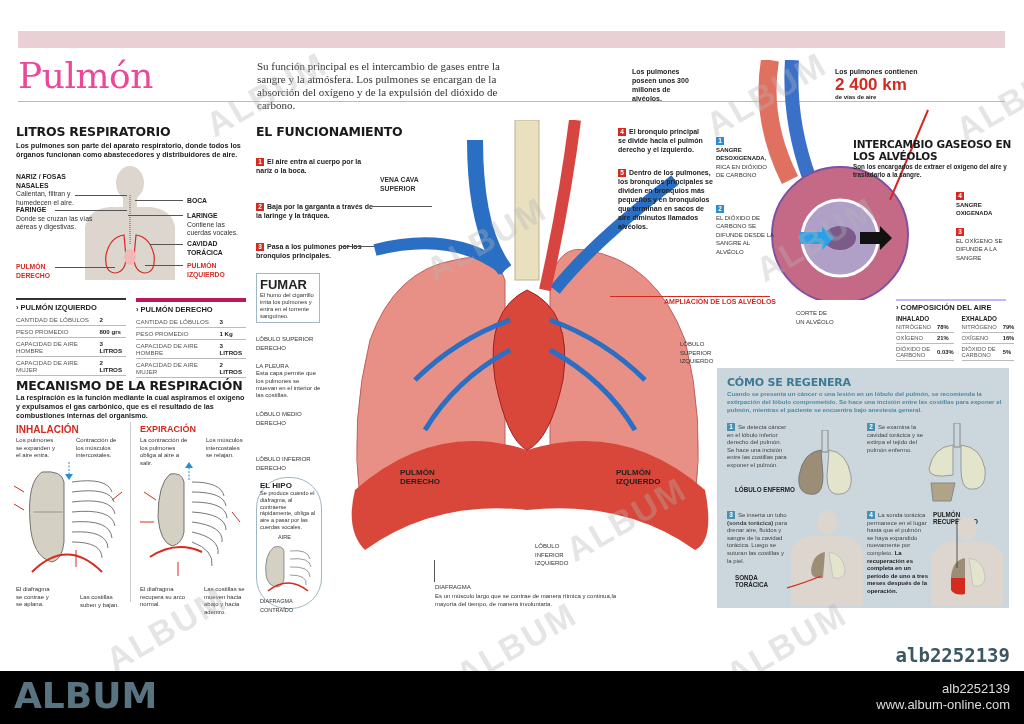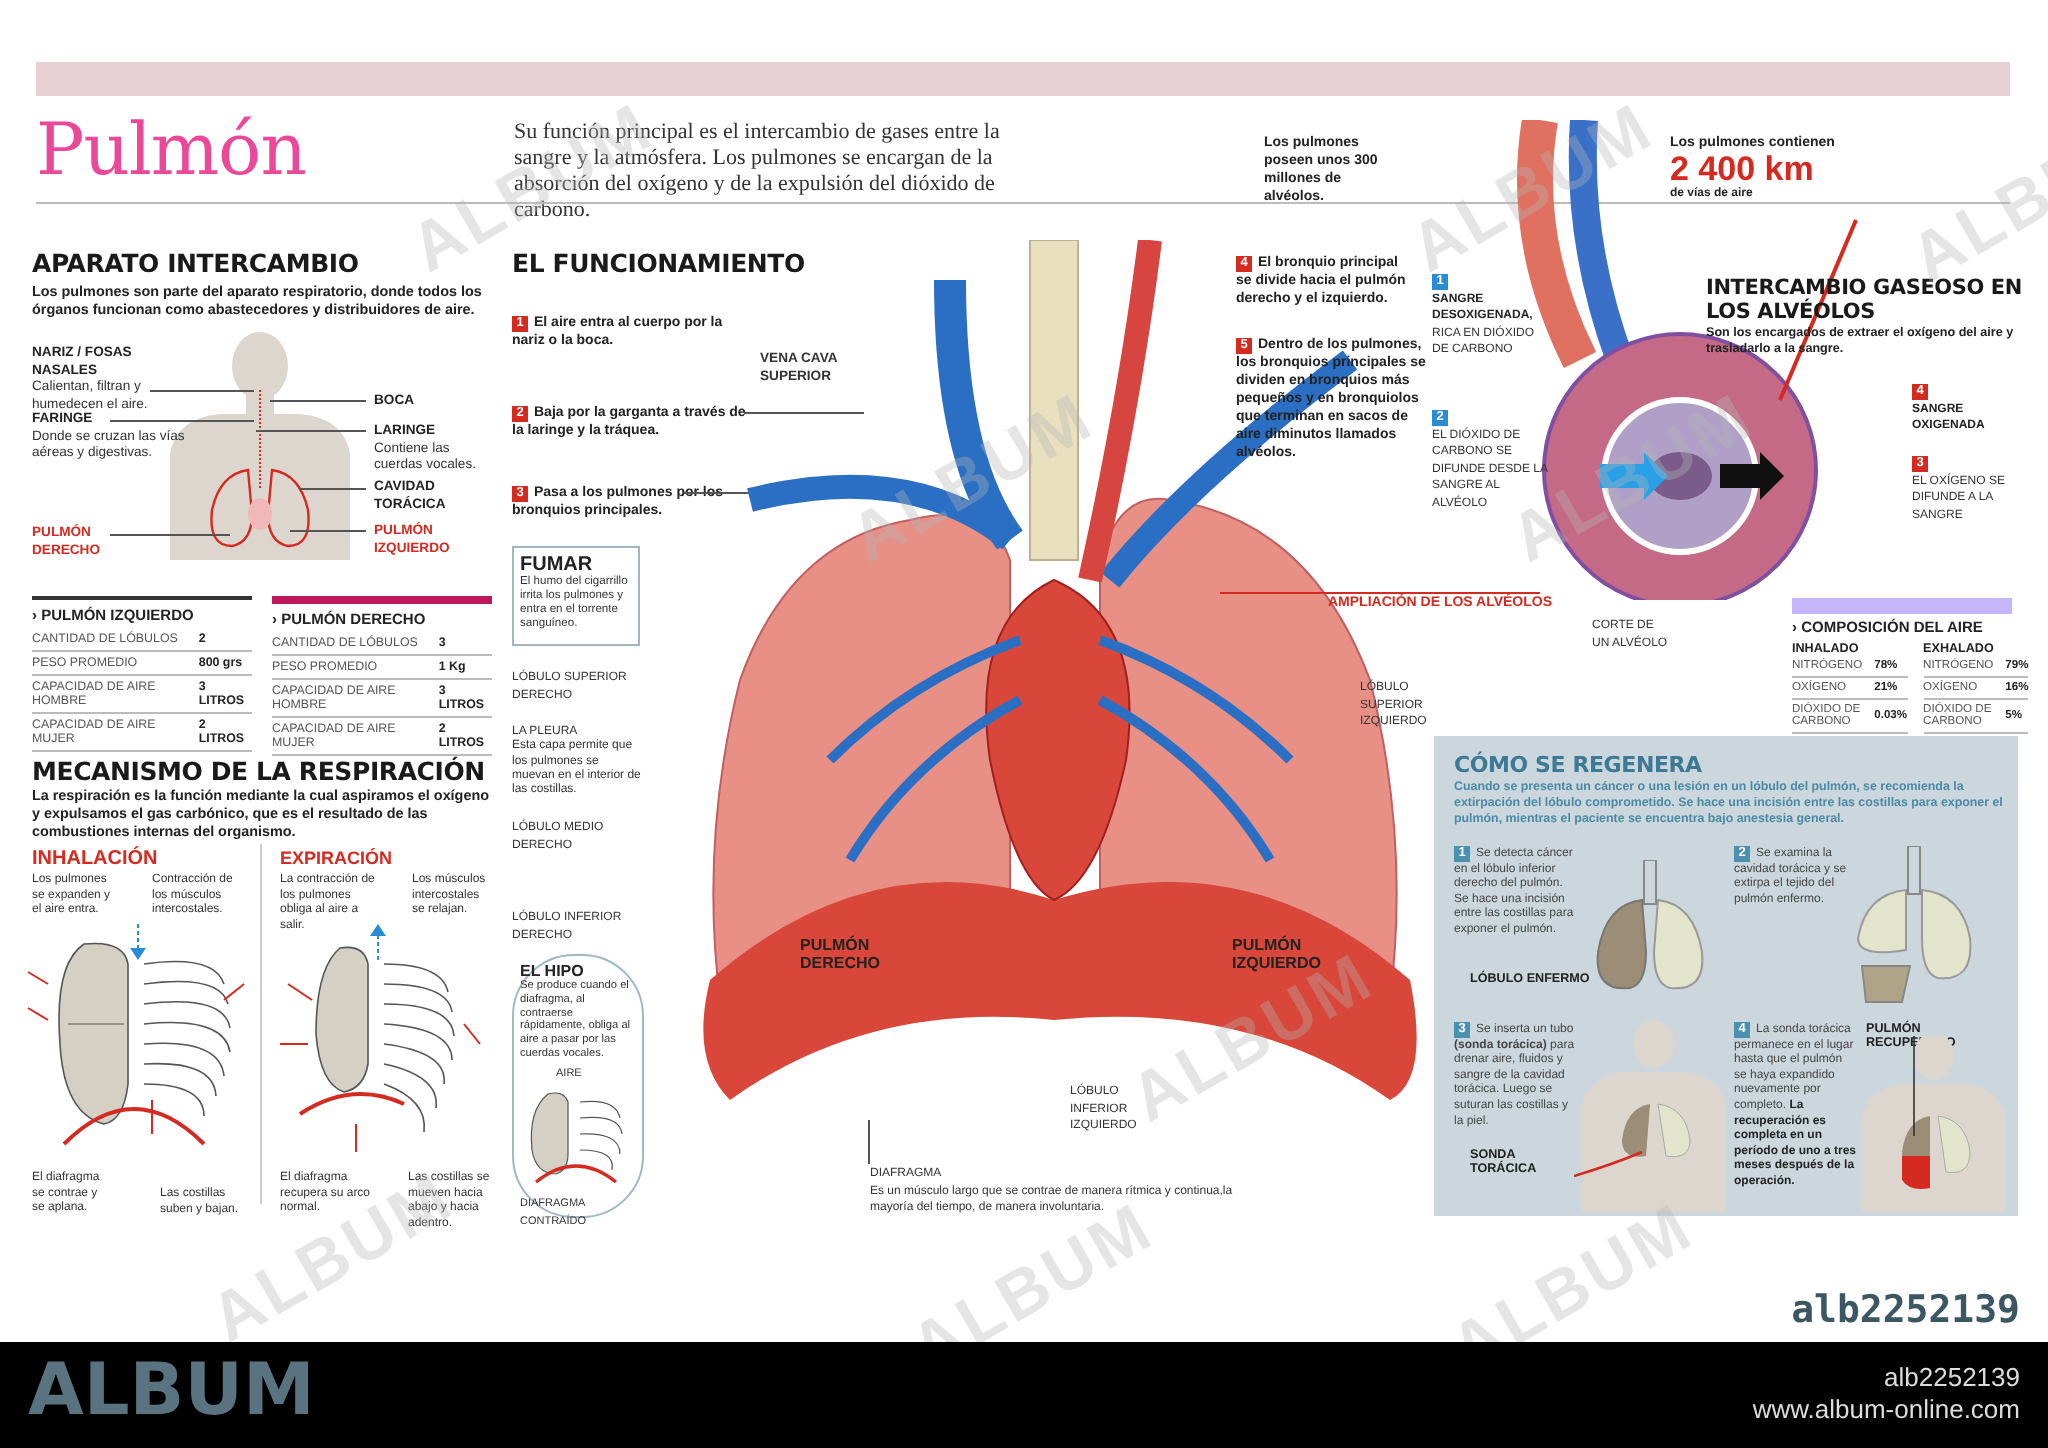--- a/index.html
+++ b/index.html
@@ -43,21 +43,21 @@
 <p class="abs intro">Su función principal es el intercambio de gases entre la sangre y la atmósfera. Los pulmones se encargan de la absorción del oxígeno y de la expulsión del dióxido de carbono.</p>
 <div class="abs stat" style="left:632px;top:67px;width:70px;">Los pulmones poseen unos 300 millones de alvéolos.</div>
 <div class="abs" style="left:835px;top:67px;">
   <div class="stat">Los pulmones contienen</div>
   <div class="big-red">2 400 km</div>
   <div class="stat" style="font-size:6px;">de vías de aire</div>
 </div>
 <div class="abs hr" style="left:18px;top:101px;width:987px;"></div>
 
 <section>
-  <h2 class="abs" style="left:16px;top:124px;">APARATO INTERCAMBIO</h2>
+  <h2 class="abs" style="left:16px;top:124px;">LITROS RESPIRATORIO</h2>
   <p class="abs subtitle" style="left:16px;top:141px;width:225px;">Los pulmones son parte del aparato respiratorio, donde todos los órganos funcionan como abastecedores y distribuidores de aire.</p>
 
   <svg class="abs" style="left:80px;top:165px;" width="120" height="115">
     <ellipse cx="50" cy="18" rx="14" ry="17" fill="#ddd6cf"></ellipse>
     <rect x="43" y="32" width="14" height="12" fill="#ddd6cf"></rect>
     <path d="M5 115 L5 62 Q8 44 30 42 L70 42 Q92 44 95 62 L95 115 Z" fill="#ddd6cf"></path>
     <line x1="50" y1="30" x2="50" y2="80" stroke="#d42a20" stroke-width="1" stroke-dasharray="1,1"></line>
     <path d="M44 70 Q30 72 26 90 Q24 108 36 108 Q46 106 46 92 Z" fill="none" stroke="#d42a20" stroke-width="1.2"></path>
     <path d="M56 70 Q70 72 74 90 Q76 108 64 108 Q54 106 54 92 Z" fill="none" stroke="#d42a20" stroke-width="1.2"></path>
     <ellipse cx="50" cy="92" rx="6" ry="8" fill="#f0b8b8"></ellipse>
@@ -198,21 +198,21 @@
   <h2 class="abs" style="left:256px;top:124px;">EL FUNCIONAMIENTO</h2>
   <div class="abs step" style="left:256px;top:157px;width:120px;"><span class="num">1</span><span>El aire entra al cuerpo por la nariz o la boca.</span></div>
   <div class="abs step" style="left:256px;top:202px;width:120px;"><span class="num">2</span><span>Baja por la garganta a través de la laringe y la tráquea.</span></div>
   <div class="abs line" style="left:372px;top:206px;width:60px;"></div>
   <div class="abs step" style="left:256px;top:242px;width:120px;"><span class="num">3</span><span>Pasa a los pulmones por los bronquios principales.</span></div>
   <div class="abs line" style="left:342px;top:246px;width:40px;"></div>
 
   <div class="abs label" style="left:380px;top:176px;width:40px;font-weight:bold;color:#333;">VENA CAVA SUPERIOR</div>
 
   <div class="abs box" style="left:256px;top:273px;width:64px;height:50px;padding:3px;">
-    <div style="font-size:10px;font-weight:bold;">FUMAR</div>
+    <div style="font-size:13px;font-weight:bold;">FUMAR</div>
     <div class="label" style="font-size:5.8px;line-height:7px;">El humo del cigarrillo irrita los pulmones y entra en el torrente sanguíneo.</div>
   </div>
 
   <div class="abs label" style="left:256px;top:335px;width:60px;font-size:6px;">LÓBULO SUPERIOR DERECHO</div>
   <div class="abs label" style="left:256px;top:363px;width:66px;font-size:6px;line-height:7.3px;">
     <span>LA PLEURA</span><br>
     <span>Esta capa permite que los pulmones se muevan en el interior de las costillas.</span>
   </div>
   <div class="abs label" style="left:256px;top:410px;width:50px;font-size:6px;">LÓBULO MEDIO DERECHO</div>
   <div class="abs label" style="left:256px;top:455px;width:60px;font-size:6px;">LÓBULO INFERIOR DERECHO</div>
@@ -293,21 +293,21 @@
     <span class="num">3</span><br>
     <span>EL OXÍGENO SE DIFUNDE A LA SANGRE</span>
   </div>
   <div class="abs label" style="left:956px;top:192px;width:60px;font-size:6px;">
     <span class="num">4</span><br>
     <b>SANGRE OXIGENADA</b>
   </div>
 </section>
 
 <section class="abs" style="left:896px;top:299px;width:110px;">
-  <div style="border-top:8px solid #c4b5fd;padding-top:2px;" class="tb-head">› COMPOSICIÓN DEL AIRE</div>
+  <div style="border-top:2px solid #c4b5fd;padding-top:2px;" class="tb-head">› COMPOSICIÓN DEL AIRE</div>
   <div style="display:flex;gap:8px;margin-top:3px;">
     <div>
       <div style="font-size:6.3px;font-weight:bold;">INHALADO</div>
       <table class="tb" style="width:50px;font-size:5.8px;">
         <tbody>
             <tr>
               <td>NITRÓGENO</td>
               <td class="v">78%</td>
             </tr>
         <tr>

